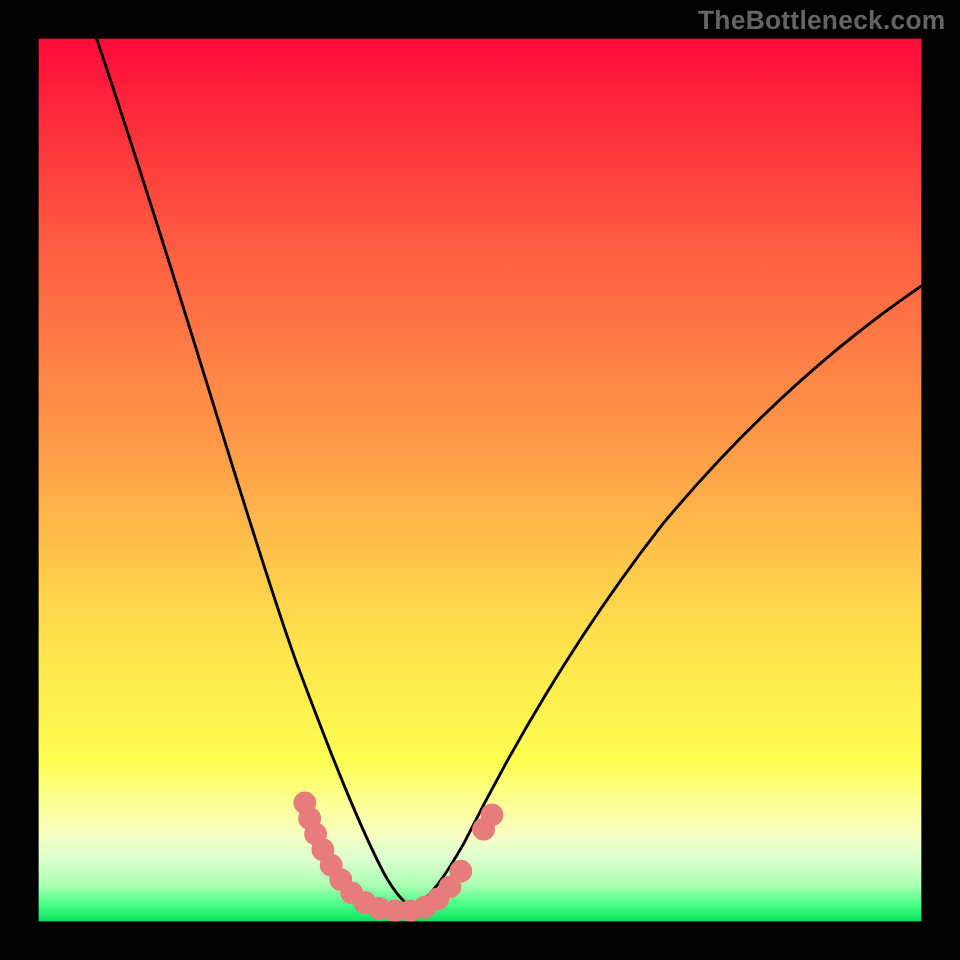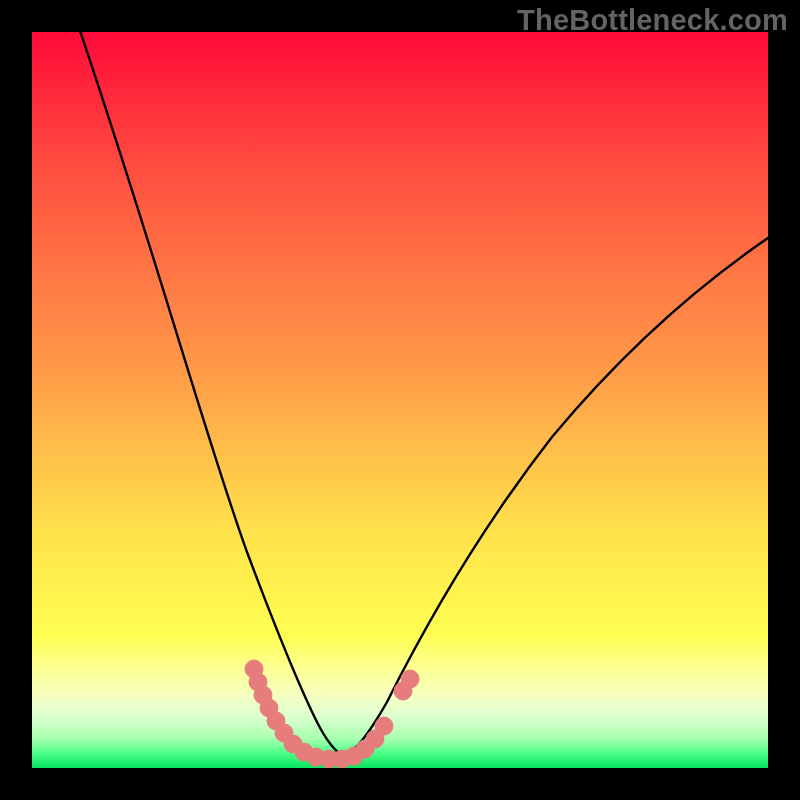--- a/index.html
+++ b/index.html
@@ -48,21 +48,21 @@
     );
   }
   svg.curves {
     position: absolute;
     inset: 0;
   }
   .watermark {
     position: absolute;
     top: 4px;
     right: 12px;
-    font-size: 29px;
+    font-size: 22px;
     font-weight: 600;
     color: #646464;
     letter-spacing: 0.2px;
     user-select: none;
   }
 </style>
 </head>
 <body>
 
 <div class="stage">

